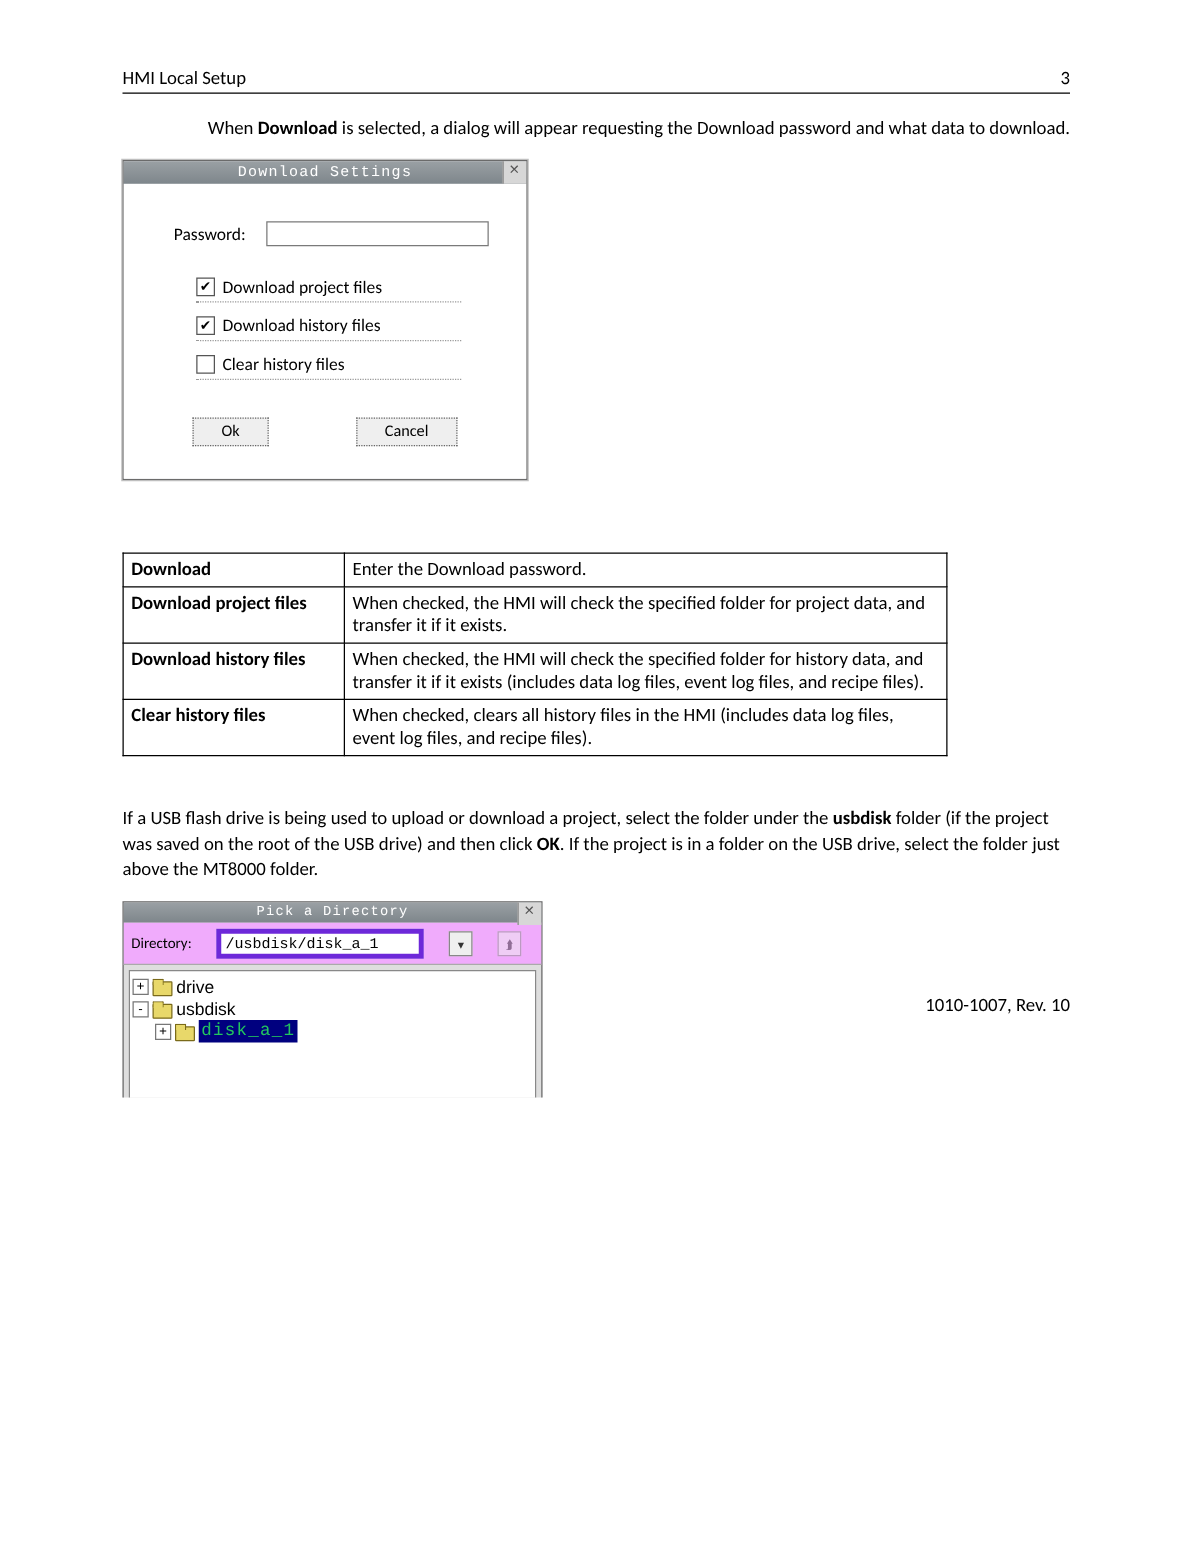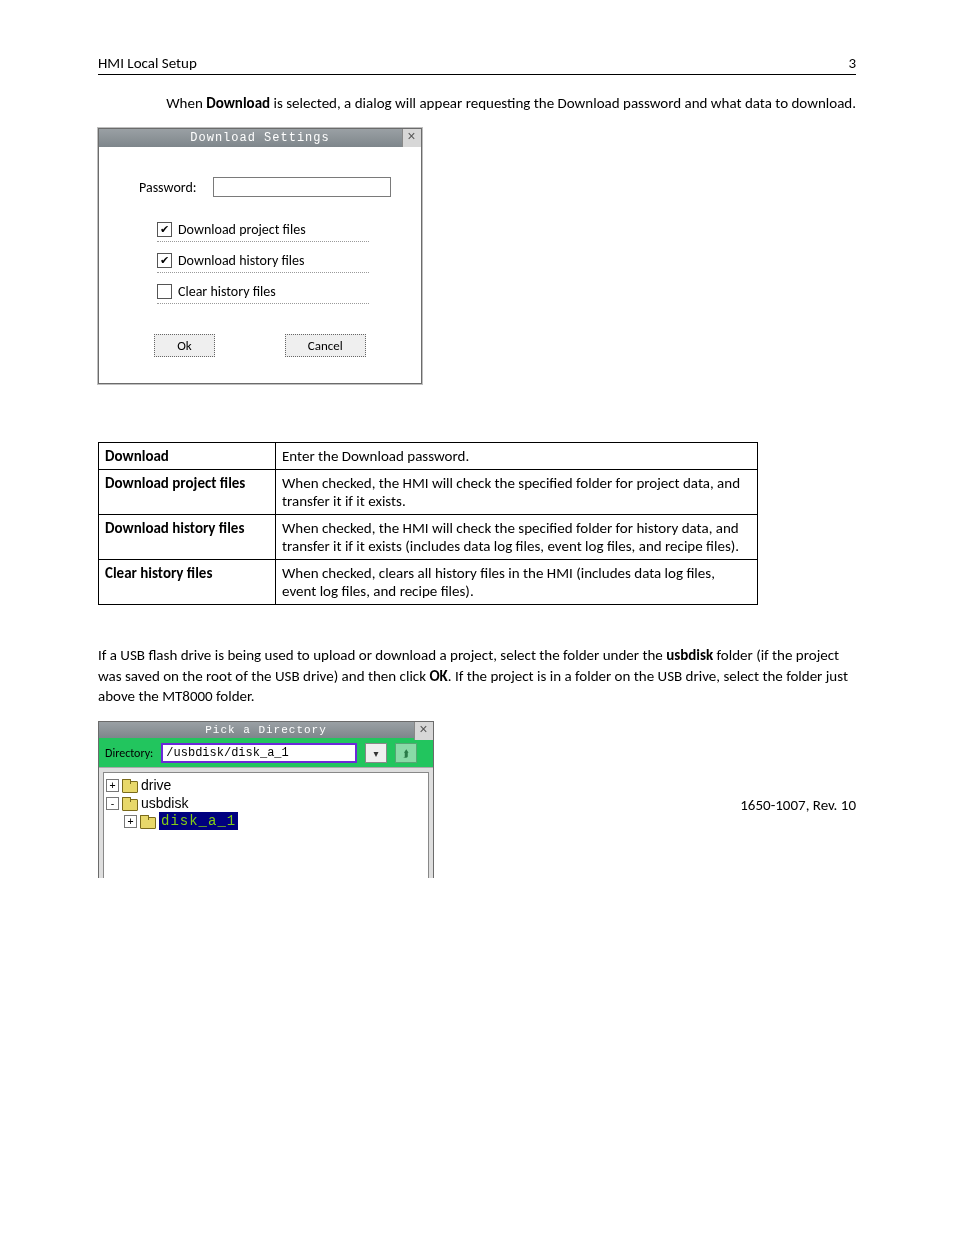--- a/index.html
+++ b/index.html
@@ -157,32 +157,32 @@
     background: linear-gradient(#9aa0a4, #7e868b);
     color: #fff;
     font-family: "Courier New", monospace;
     font-size: 11px;
     letter-spacing: 1px;
     text-align: center;
     line-height: 16px;
     position: relative;
   }
   .dlg2 .toprow {
-    background: #22c55e;
+    background: #f0abfc;
     padding: 5px 16px 4px 6px;
     display: flex;
     align-items: center;
-    gap: 8px;
+    gap: 20px;
     border-bottom: 1px solid #aaa;
     font-size: 12px;
   }
   .dirinput {
     flex: 1;
     height: 16px;
-    border: 2px solid #6d28d9;
+    border: 4px solid #6d28d9;
     background: #fff;
     font-family: "Courier New", monospace;
     font-size: 12px;
     padding: 0 3px;
   }
   .iconbtn {
     width: 20px; height: 18px;
     border: 1px solid #888;
     background: #efefef;
     display: inline-flex;
@@ -234,21 +234,21 @@
     left: 0; top: 0;
     width: 7px; height: 4px;
     background: #e8d86a;
     border: 1px solid #7a6a1a;
     border-bottom: none;
     border-radius: 1px 1px 0 0;
   }
   .tlabel { }
   .tselected {
     background: #00007f;
-    color: #84cc16;
+    color: #22c55e;
     display: inline-block;
     padding: 0 2px;
     font-family: "Courier New", monospace;
     letter-spacing: 1px;
   }
   .dlg2 .btnbar {
     display: flex;
     justify-content: flex-end;
     gap: 8px;
     padding: 6px;
@@ -369,14 +369,14 @@
     </div>
     <div class="btnbar">
       <span class="sbtn">
         <span>OK</span>
         <span class="enter-glyph">↵</span>
       </span>
       <span class="sbtn">Cancel</span>
     </div>
   </div>
 
-  <div class="footer">1650-1007, Rev. 10</div>
+  <div class="footer">1010-1007, Rev. 10</div>
 </div>
 
 </body></html>

